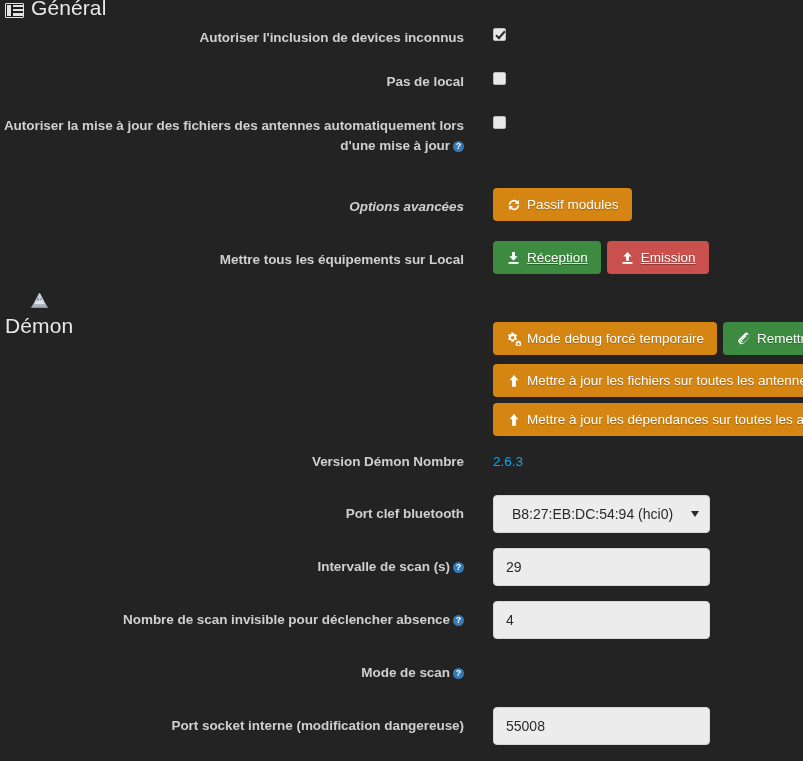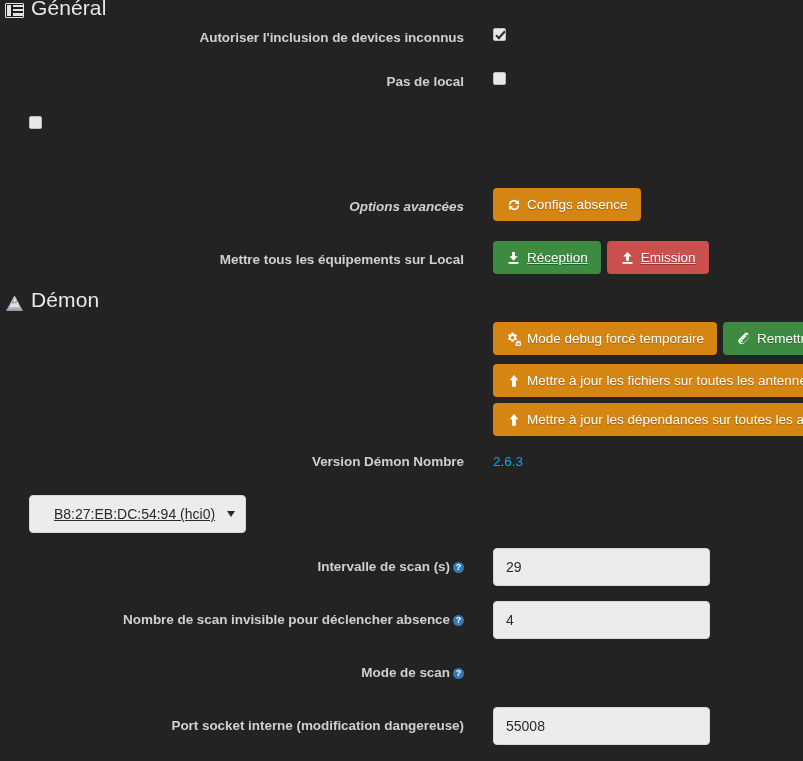--- a/index.html
+++ b/index.html
@@ -42,20 +42,21 @@
   }
   #header-general {
     position: absolute;
     left: 5px;
     top: -4px;
   }
   #header-demon {
     position: absolute;
     left: 5px;
     top: 288px;
+    flex-direction: column;
   }
 
   
   .icon-list {
     box-sizing: border-box;
     width: 19px;
     height: 15px;
     border: 1px solid #e3e3e3;
     border-radius: 1px;
     background: #1d1d1d;
@@ -202,24 +203,23 @@
     border-radius: 4px;
     color: #2a2a2a;
     font-family: "Liberation Sans", sans-serif;
     font-size: 14px;
     padding: 0 12px;
     outline: none;
   }
   .sel {
     -webkit-appearance: none;
     appearance: none;
-    padding-left: 24px;
+    padding-left: 18px;
     padding-right: 26px;
     cursor: pointer;
-    text-decoration: underline;
   }
   .select-wrap {
     position: relative;
     display: inline-block;
   }
   .select-wrap .caret {
     position: absolute;
     right: 11px;
     top: 50%;
     transform: translateY(-50%);
@@ -264,36 +264,39 @@
   </div>
 
   <div class="form-row" style="top:72px;">
     <div class="form-label">Pas de local</div>
     <div class="form-control-area">
       <input type="checkbox" class="cbx" style="">
     </div>
   </div>
 
   <div class="form-row" style="top:116px;">
+    <div class="form-label">
+      <span>Autoriser la mise à jour des fichiers des antennes automatiquement lors d'une mise à jour</span><span class="help-icon">?</span>
+    </div>
     <div class="form-control-area">
       <input type="checkbox" class="cbx" style="">
     </div>
   </div>
 
   <div class="form-row" style="top:188px;">
     <div class="form-label" style="line-height:38px;font-style:italic;">Options avancées</div>
     <div class="form-control-area">
       <button class="btn btn-warning">
         <span class="bicon">
           <svg width="14" height="14" viewBox="0 0 16 16" fill="#fff">
             <path d="M13.7 2.6a1 1 0 0 0-1.3.2l-.6.8A6 6 0 0 0 2.2 6.3a1 1 0 1 0 1.9.5 4 4 0 0 1 6.4-2l-1 .8a.5.5 0 0 0 .2.9l3.6.6a.5.5 0 0 0 .6-.6l-.6-3.6a.5.5 0 0 0-.6-.3z"></path>
             <path d="M2.3 13.4a1 1 0 0 0 1.3-.2l.6-.8a6 6 0 0 0 9.6-2.7 1 1 0 1 0-1.9-.5 4 4 0 0 1-6.4 2l1-.8a.5.5 0 0 0-.2-.9l-3.6-.6a.5.5 0 0 0-.6.6l.6 3.6a.5.5 0 0 0 .6.3z"></path>
           </svg>
         </span>
-        <span>Configs absence</span>
+        <span>Passif modules</span>
       </button>
     </div>
   </div>
 
   <div class="form-row" style="top:241px;">
     <div class="form-label" style="line-height:38px;">Mettre tous les équipements sur Local</div>
     <div class="form-control-area" style="display:flex; gap:6px;text-decoration:underline;">
       <button class="btn btn-success">
         <span class="bicon">
           <svg width="13" height="14" viewBox="0 0 14 16" fill="#fff">
@@ -372,20 +375,21 @@
   </div>
 
   <div class="form-row" style="top:452px;">
     <div class="form-label">Version Démon Nombre</div>
     <div class="form-control-area">
       <span class="static-value">2.6.3</span>
     </div>
   </div>
 
   <div class="form-row" style="top:495px;">
+    <div class="form-label" style="line-height:38px;">Port clef bluetooth</div>
     <div class="form-control-area">
       <span class="select-wrap">
         <select class="sel">
           <option>B8:27:EB:DC:54:94 (hci0)</option>
         </select>
         <span class="caret"></span>
       </span>
     </div>
   </div>
 

